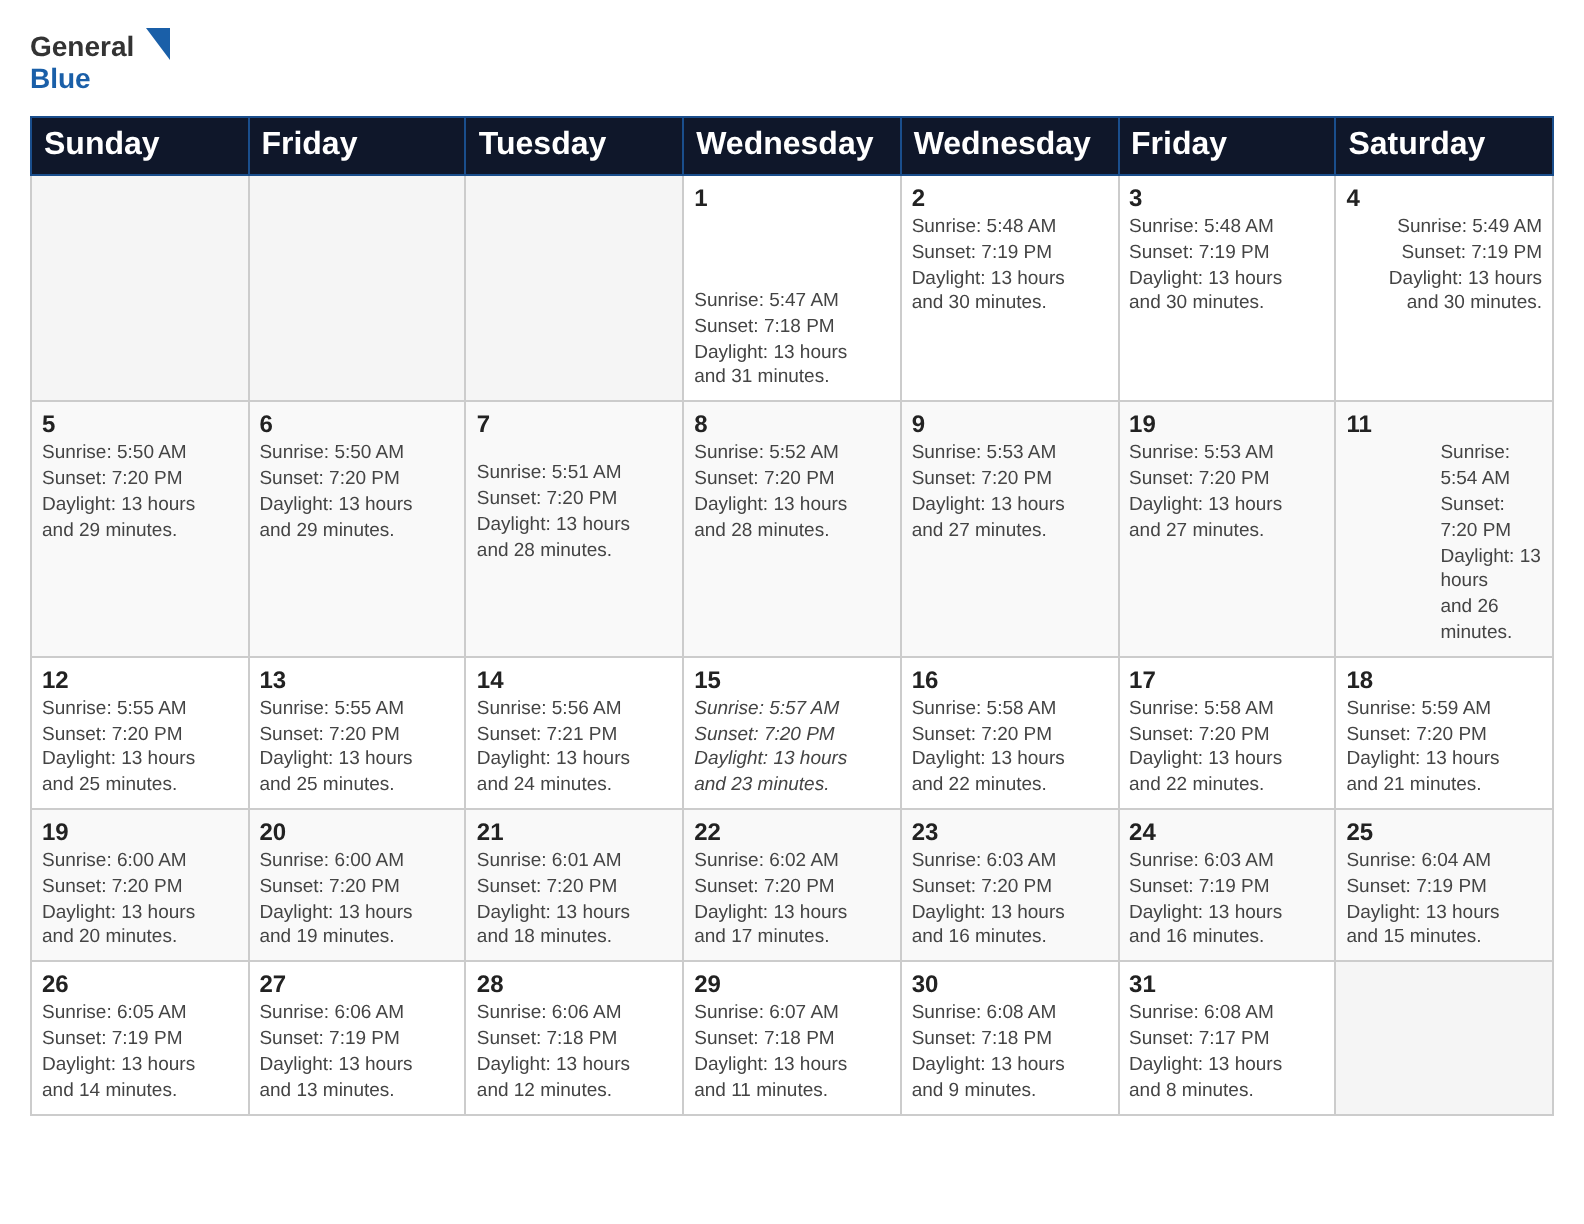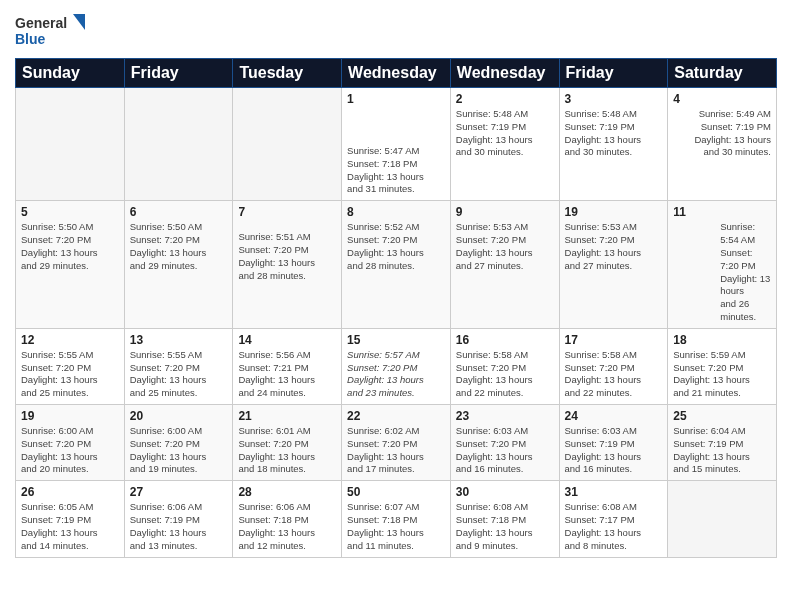--- a/index.html
+++ b/index.html
@@ -322,21 +322,21 @@
 and 13 minutes.</div>
           </td>
           <td>
             <div class="day-number">28</div>
             <div class="day-info" style="white-space: pre-line;">Sunrise: 6:06 AM
 Sunset: 7:18 PM
 Daylight: 13 hours
 and 12 minutes.</div>
           </td>
           <td>
-            <div class="day-number">50</div>
+            <div class="day-number">29</div>
             <div class="day-info" style="white-space: pre-line;">Sunrise: 6:07 AM
 Sunset: 7:18 PM
 Daylight: 13 hours
 and 11 minutes.</div>
           </td>
           <td>
             <div class="day-number">30</div>
             <div class="day-info" style="white-space: pre-line;">Sunrise: 6:08 AM
 Sunset: 7:18 PM
 Daylight: 13 hours

